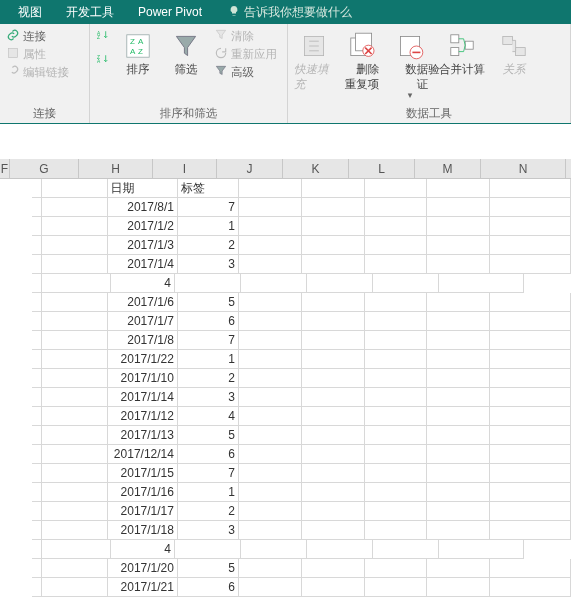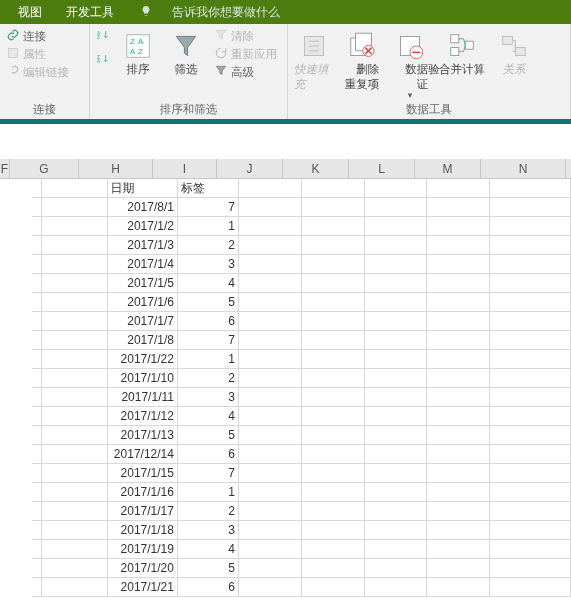--- a/index.html
+++ b/index.html
@@ -8,36 +8,36 @@
     font-family: "Microsoft YaHei", "Segoe UI", sans-serif;
     font-size: 12px;
     background: #fff;
     width: 571px;
     height: 603px;
     overflow: hidden;
     color: #4a4a4a;
   }
   
   .tabbar {
-    background: #4d7c0f;
+    background: #0f766e;
     height: 24px;
     display: flex;
     align-items: center;
     color: #fff;
     padding-left: 6px;
   }
   .tabbar .tab { padding: 0 12px; height: 24px; display: flex; align-items: center; }
   .tabbar .tellme {
-    display: flex; align-items: center; color: #d8e8df; padding-left: 14px; gap:20px;
+    display: flex; align-items: center; color: #d8e8df; padding-left: 14px; gap:4px;
   }
   .tabbar .bulb { font-size:12px; }
   
   .ribbon {
     background: #f1f1f1;
-    border-bottom: 5px solid #0f766e;
+    border-bottom: 1px solid #0f766e;
     height: 100px;
     display: flex;
   }
   .group {
     border-right: 1px solid #d4d4d4;
     display: flex;
     flex-direction: column;
     justify-content: space-between;
     padding: 4px 6px 2px 6px;
   }
@@ -88,20 +88,21 @@
   .cL { width:66px; }
   .cM { width:66px; }
   .cN { width:85px; }
 </style>
 </head>
 <body>
 
 <div class="tabbar">
   <div class="tab">视图</div>
   <div class="tab">开发工具</div>
+  <div class="tab">Power Pivot</div>
   <div class="tellme">
     <span class="bulb">
       <svg width="12" height="12" viewBox="0 0 24 24">
           <path fill="#cfe4d6" d="M9 21h6v-1H9v1zm3-19a7 7 0 0 0-4 12.7V17h8v-2.3A7 7 0 0 0 12 2z"></path>
         </svg>
     </span>
     <span>告诉我你想要做什么</span>
   </div>
 </div>
 
@@ -313,21 +314,20 @@
         <div class="cell cI right">3</div>
         <div class="cell cJ right"></div>
         <div class="cell cK right"></div>
         <div class="cell cL right"></div>
         <div class="cell cM right"></div>
         <div class="cell cN right"></div>
       </div>
       <div class="row">
         <div class="cell cF right"></div>
         <div class="cell cG right"></div>
-        <div class="cell cH right">2017/1/5</div>
         <div class="cell cI right">4</div>
         <div class="cell cJ right"></div>
         <div class="cell cK right"></div>
         <div class="cell cL right"></div>
         <div class="cell cM right"></div>
         <div class="cell cN right"></div>
       </div>
       <div class="row">
         <div class="cell cF right"></div>
         <div class="cell cG right"></div>
@@ -379,21 +379,21 @@
         <div class="cell cI right">2</div>
         <div class="cell cJ right"></div>
         <div class="cell cK right"></div>
         <div class="cell cL right"></div>
         <div class="cell cM right"></div>
         <div class="cell cN right"></div>
       </div>
       <div class="row">
         <div class="cell cF right"></div>
         <div class="cell cG right"></div>
-        <div class="cell cH right">2017/1/11</div>
+        <div class="cell cH right">2017/1/14</div>
         <div class="cell cI right">3</div>
         <div class="cell cJ right"></div>
         <div class="cell cK right"></div>
         <div class="cell cL right"></div>
         <div class="cell cM right"></div>
         <div class="cell cN right"></div>
       </div>
       <div class="row">
         <div class="cell cF right"></div>
         <div class="cell cG right"></div>
@@ -467,21 +467,20 @@
         <div class="cell cI right">3</div>
         <div class="cell cJ right"></div>
         <div class="cell cK right"></div>
         <div class="cell cL right"></div>
         <div class="cell cM right"></div>
         <div class="cell cN right"></div>
       </div>
       <div class="row">
         <div class="cell cF right"></div>
         <div class="cell cG right"></div>
-        <div class="cell cH right">2017/1/19</div>
         <div class="cell cI right">4</div>
         <div class="cell cJ right"></div>
         <div class="cell cK right"></div>
         <div class="cell cL right"></div>
         <div class="cell cM right"></div>
         <div class="cell cN right"></div>
       </div>
       <div class="row">
         <div class="cell cF right"></div>
         <div class="cell cG right"></div>

